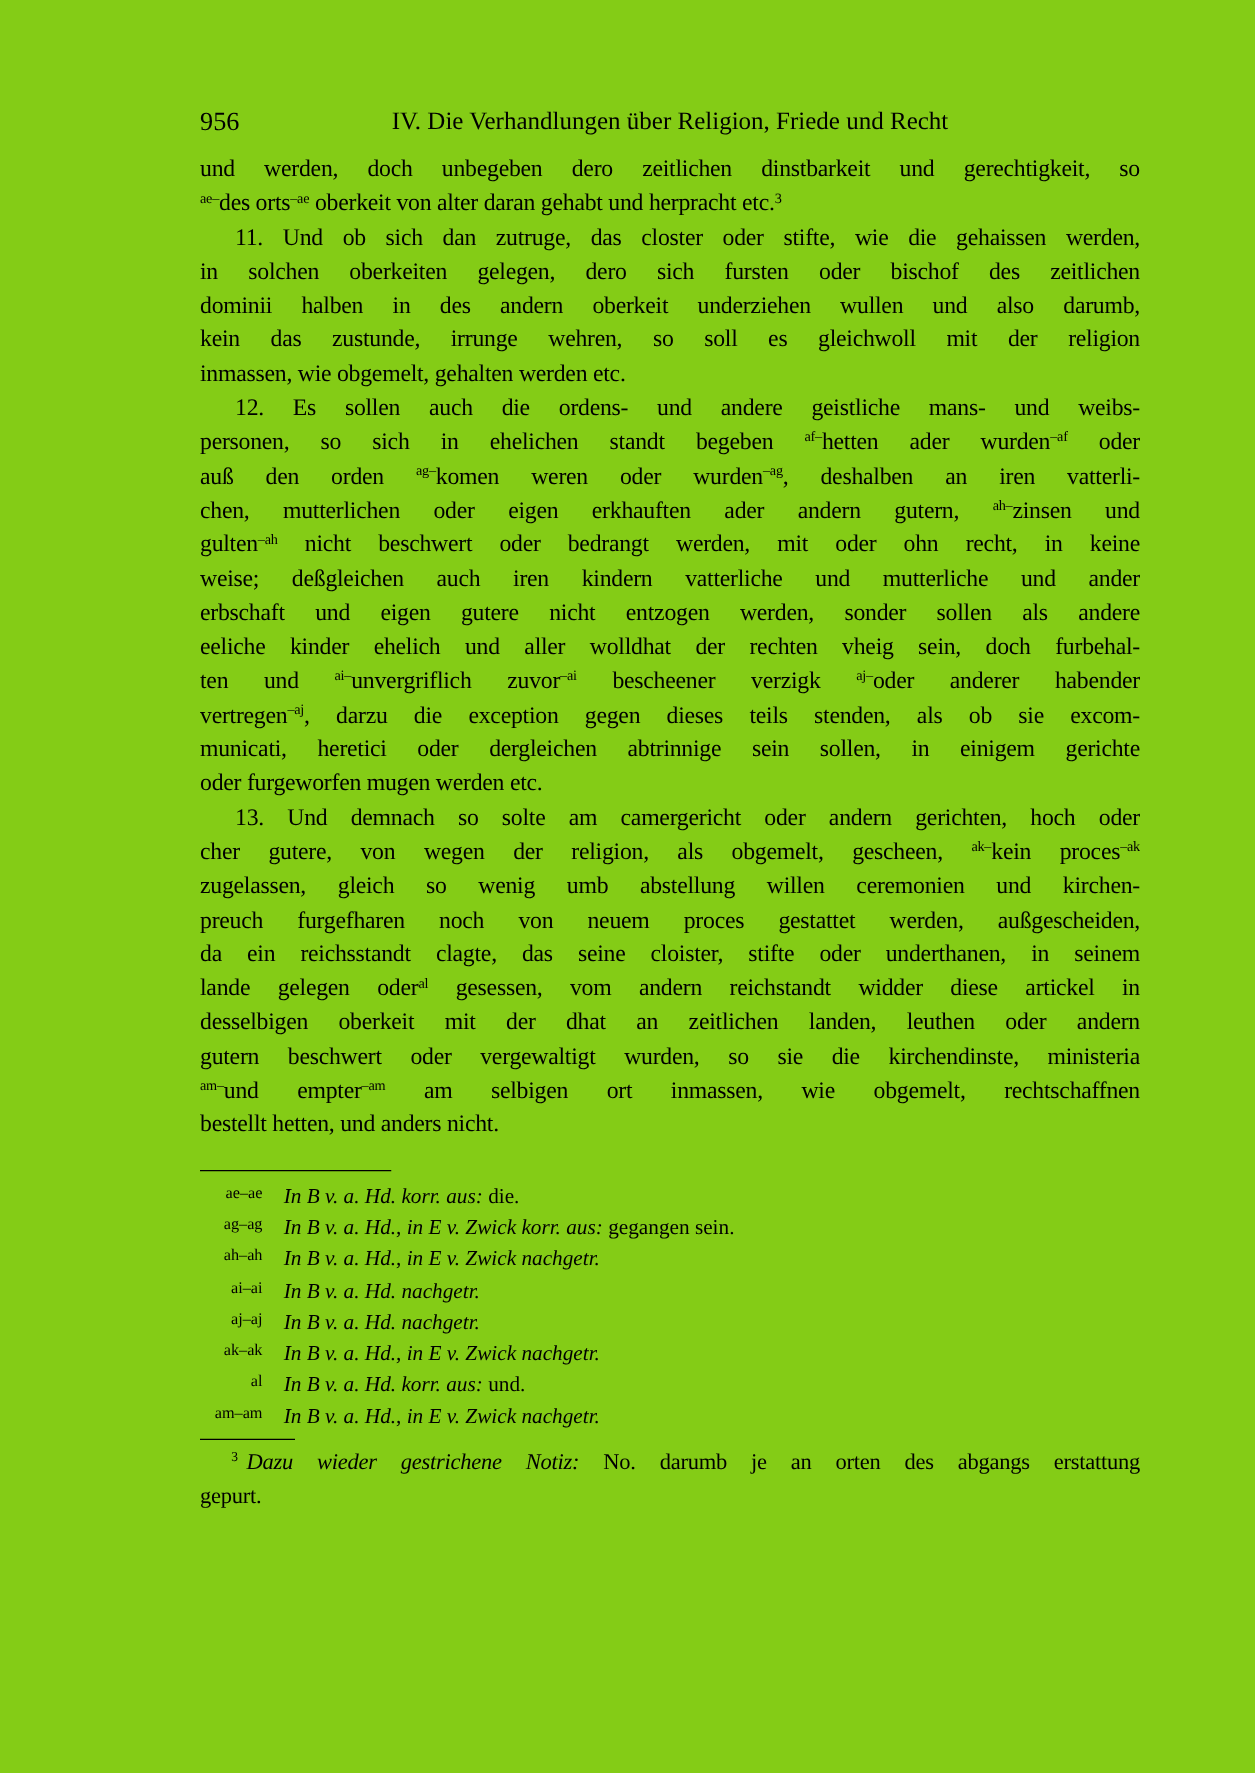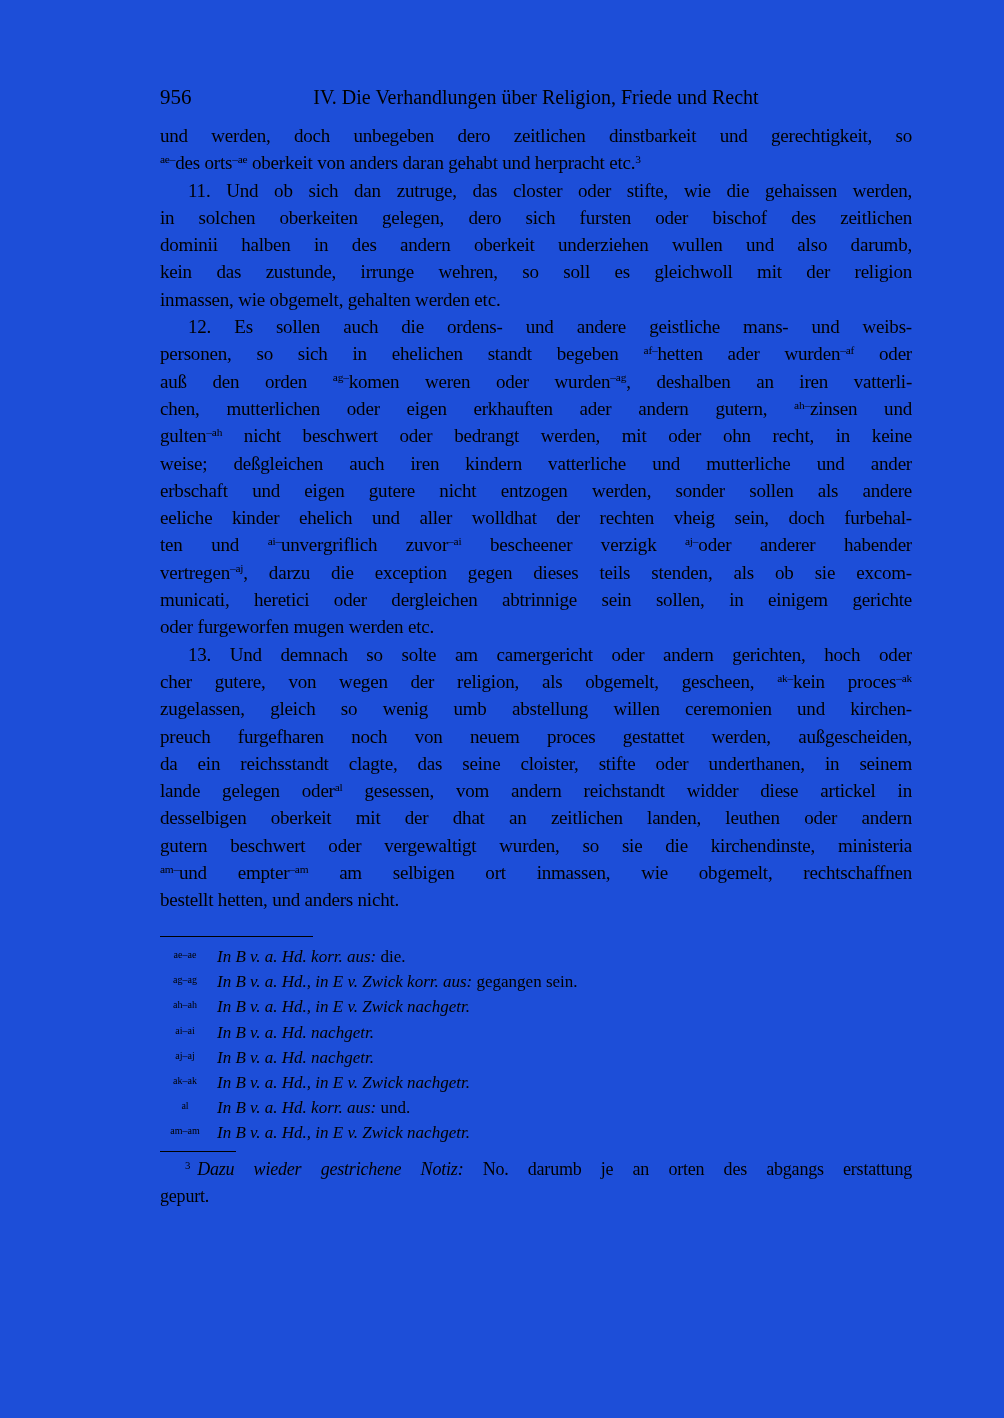--- a/index.html
+++ b/index.html
@@ -1,21 +1,21 @@
 <!DOCTYPE html>
 <html><head>
 <meta charset="utf-8">
 <style>
   html, body { margin: 0; padding: 0; background: #e8e8e8; }
   .page {
     position: relative;
     width: 1004px;
     height: 1418px;
     margin: 0 auto;
-    background: #1d4ed8;
+    background: #84cc16;
     color: #000000;
     box-sizing: border-box;
     padding: 84px 92px 0 160px;
     font-family: "Liberation Serif", "DejaVu Serif", serif;
     overflow: hidden;
   }
   
   .running-header { position: relative; height: 26px; margin-bottom: 12px; font-size: 20px; line-height: 26px; }
   .page-number { position: absolute; left: 0; top: 0; font-size: 21px; }
   .running-title { display: block; text-align: center; }
@@ -35,23 +35,23 @@
   }
   .it { font-style: italic; }
 
   
   .apparatus-rule { width: 153px; height: 1.5px; background: #000; margin: 22px 0 7px 0; }
   .apparatus { font-size: 17px; line-height: 25.2px; }
   .app-line { white-space: nowrap; height: 25.2px; overflow: hidden; }
   .siglum {
     display: inline-block;
     width: 50px;
-    text-align: center;
-    margin-right: 7px;
-    font-size: 10px;
+    text-align: right;
+    margin-right: 17px;
+    font-size: 13px;
     position: relative;
     top: -4px;
   }
 
   
   .footnote-rule { width: 76px; height: 1.5px; background: #000; margin: 5px 0 4px 0; }
   .footnotes { font-size: 18px; line-height: 27px; letter-spacing: -0.2px; }
   .footnotes .line { height: 27px; }
   .footnotes .line.indent { text-indent: 25px; }
   .footnotes .sup { margin-right: 7px; }
@@ -61,21 +61,21 @@
 
 <div class="page">
 
   <header class="running-header">
     <span class="page-number">956</span>
     <span class="running-title">IV. Die Verhandlungen über Religion, Friede und Recht</span>
   </header>
 
   <main class="body-text" id="body-container">
       <div class="line just"><span>und werden, doch unbegeben dero zeitlichen dinstbarkeit und gerechtigkeit, so</span></div>
-      <div class="line left"><span class="sup">ae–</span><span>des orts</span><span class="sup">–ae</span><span> oberkeit von anders daran gehabt und herpracht etc.</span><span class="sup">3</span></div>
+      <div class="line left"><span class="sup">ae–</span><span>des orts</span><span class="sup">–ae</span><span> oberkeit von alter daran gehabt und herpracht etc.</span><span class="sup">3</span></div>
       <div class="line just indent"><span>11. Und ob sich dan zutruge, das closter oder stifte, wie die gehaissen werden,</span></div>
       <div class="line just"><span>in solchen oberkeiten gelegen, dero sich fursten oder bischof des zeitlichen</span></div>
       <div class="line just"><span>dominii halben in des andern oberkeit underziehen wullen und also darumb,</span></div>
       <div class="line just"><span>kein das zustunde, irrunge wehren, so soll es gleichwoll mit der religion</span></div>
       <div class="line left"><span>inmassen, wie obgemelt, gehalten werden etc.</span></div>
       <div class="line just indent"><span>12. Es sollen auch die ordens- und andere geistliche mans- und weibs-</span></div>
       <div class="line just"><span>personen, so sich in ehelichen standt begeben </span><span class="sup">af–</span><span>hetten ader wurden</span><span class="sup">–af</span><span> oder</span></div>
       <div class="line just"><span>auß den orden </span><span class="sup">ag–</span><span>komen weren oder wurden</span><span class="sup">–ag</span><span>, deshalben an iren vatterli-</span></div>
       <div class="line just"><span>chen, mutterlichen oder eigen erkhauften ader andern gutern, </span><span class="sup">ah–</span><span>zinsen und</span></div>
       <div class="line just"><span>gulten</span><span class="sup">–ah</span><span> nicht beschwert oder bedrangt werden, mit oder ohn recht, in keine</span></div>

